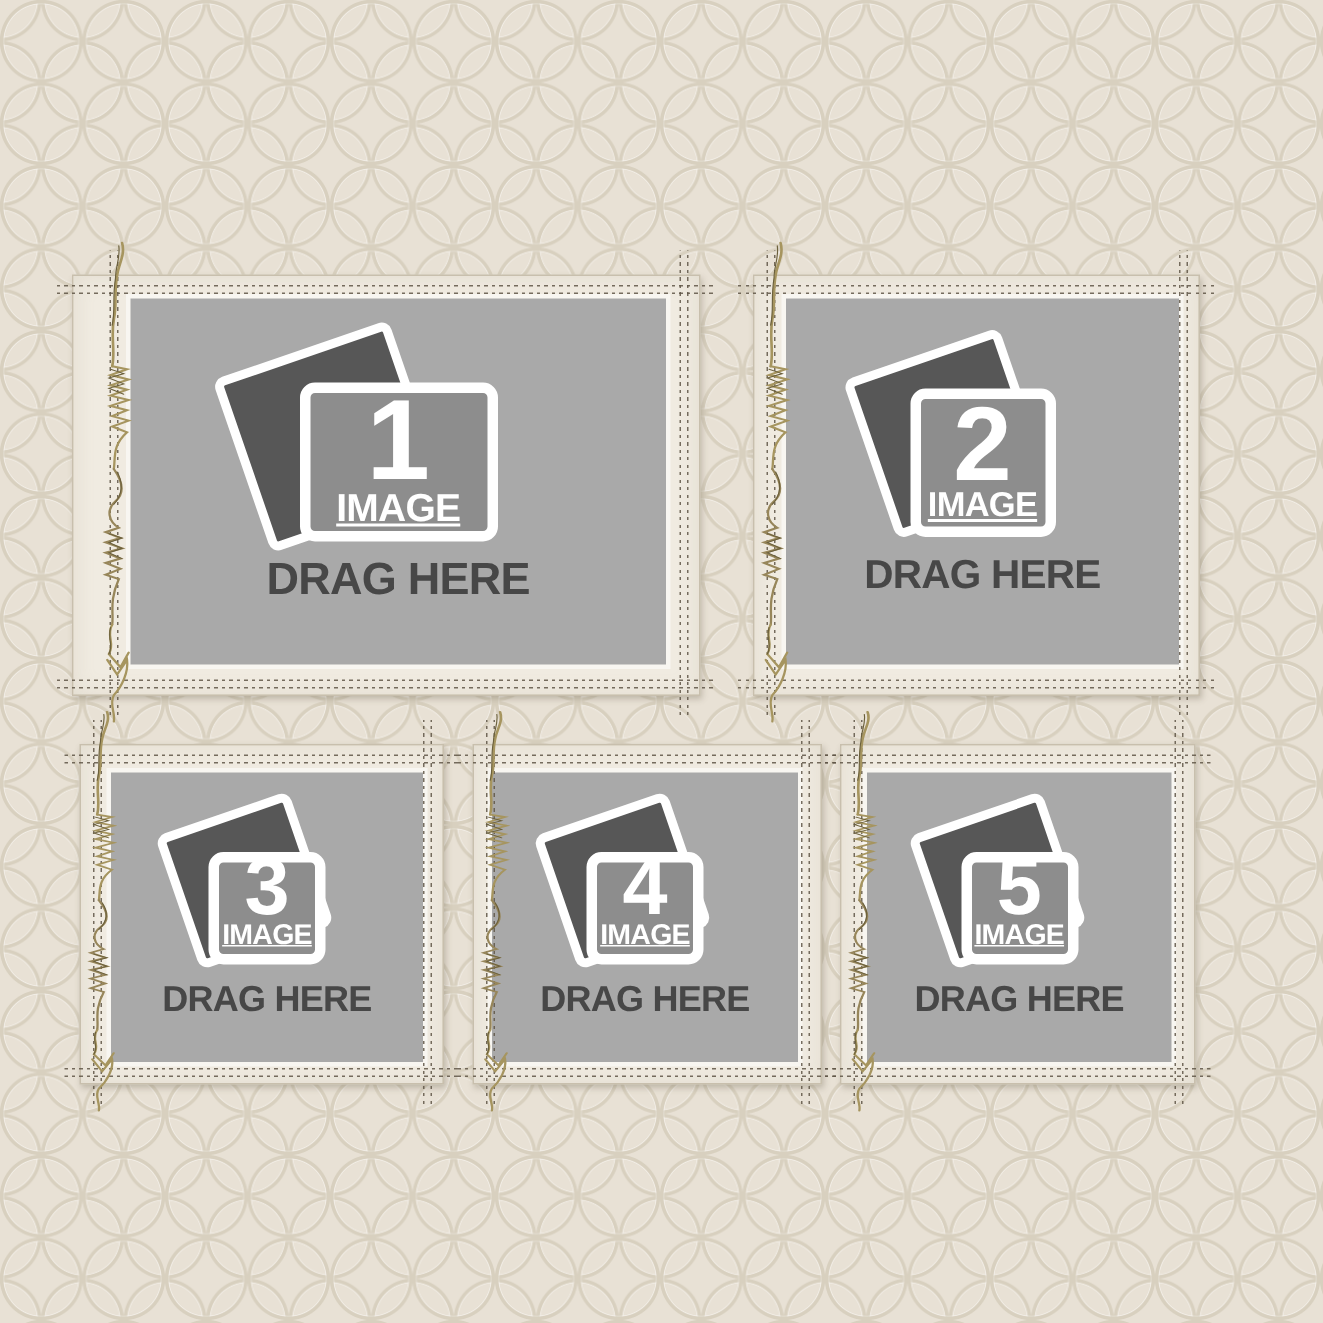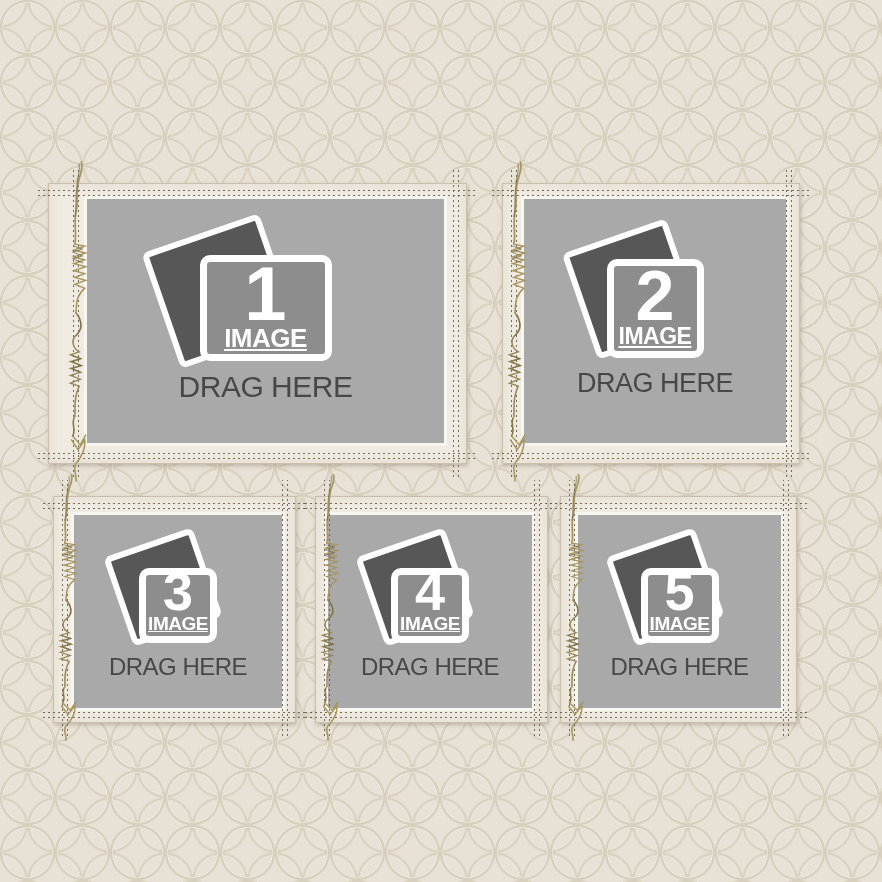--- a/index.html
+++ b/index.html
@@ -62,21 +62,21 @@
   
   .icon{position:relative;}
   .back{position:absolute;background:#575757;border:6px solid #fff;border-radius:7px;transform:rotate(-19deg);}
   .front{
     position:absolute;inset:0;background:#8d8d8d;border:7px solid #fff;border-radius:10px;
     display:flex;flex-direction:column;align-items:center;justify-content:flex-end;
     padding-bottom:4px;box-sizing:border-box;
   }
   .num{color:#fff;font-weight:bold;line-height:.8;}
   .img-label{color:#fff;font-weight:bold;line-height:.9;letter-spacing:-.5px;margin-top:2px;text-decoration:underline;}
-  .drag{font-weight:normal;color:#474747;letter-spacing:-.5px;}
+  .drag{font-weight:bold;color:#474747;letter-spacing:-.5px;}
 
   .f1 .icon{width:132px;height:106px;margin-top:56px;}
   .f1 .back{width:112px;height:110px;left:-42px;top:-25px;}
   .f1 .num{font-size:76px;}
   .f1 .img-label{font-size:26px;}
   .f1 .drag{font-size:30px;margin-top:9px;}
 
   .f2 .icon{width:97px;height:99px;margin-top:60px;}
   .f2 .back{width:98px;height:100px;left:-30px;top:-26px;}
   .f2 .num{font-size:70px;}

